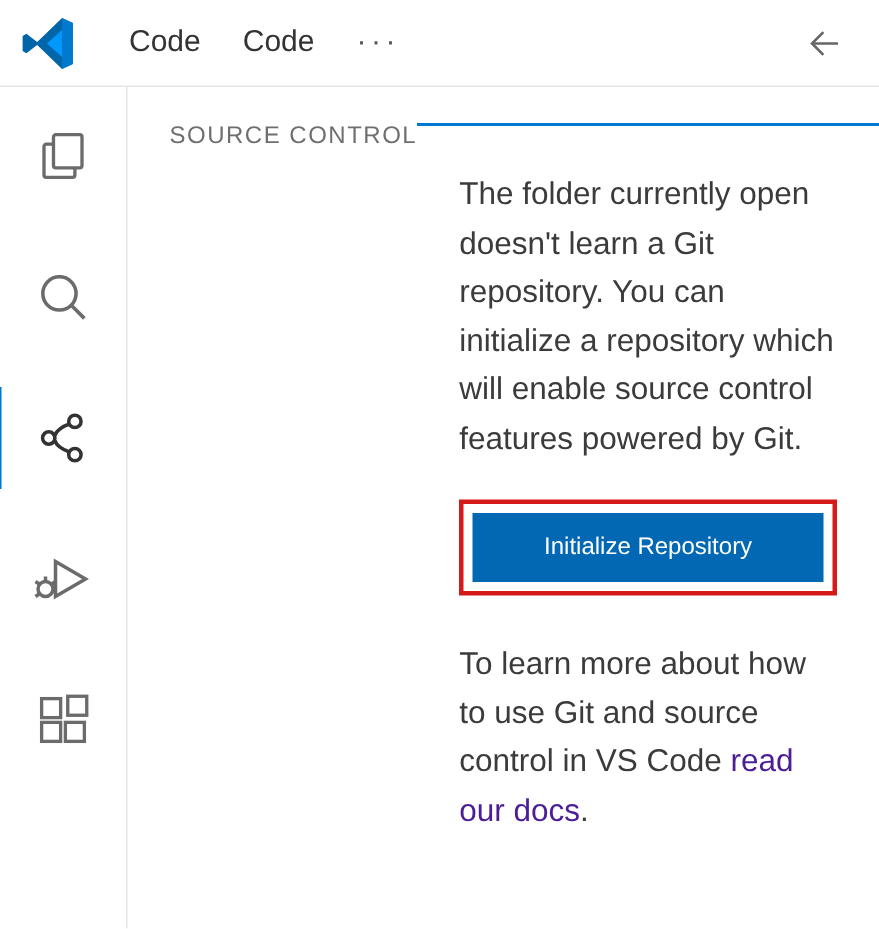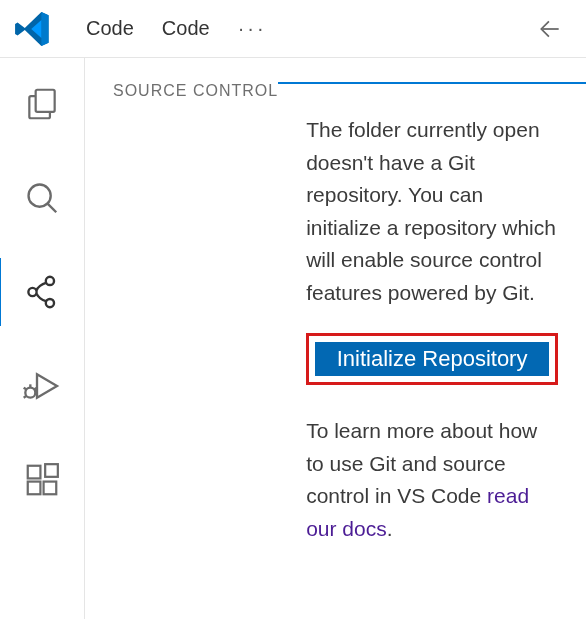--- a/index.html
+++ b/index.html
@@ -108,22 +108,22 @@
     .highlight-wrap {
       border: 3px solid #d61a1a;
       padding: 6px;
       margin-bottom: 30px;
     }
     .primary-btn {
       width: 100%;
       background: #0268b3;
       color: #ffffff;
       border: none;
-      font-size: 22px;
-      padding: 4px 0;
+      font-size: 16px;
+      padding: 14px 0;
       cursor: pointer;
       font-family: inherit;
     }
     .link {
       color: #4c1d95;
       text-decoration: none;
       cursor: pointer;
     }
   </style>
 </head>
@@ -192,21 +192,21 @@
         <rect x="3" y="13" width="8" height="8"></rect>
         <rect x="13" y="13" width="8" height="8"></rect>
         <rect x="14" y="2" width="8" height="8"></rect>
       </svg>
     </div>
   </div>
 
   <div class="sidebar">
     <div class="sidebar-title">SOURCE CONTROL</div>
     <div class="panel">
-      <p>The folder currently open doesn't have a Git repository. You can initialize a repository which will enable source control features powered by Git.</p>
+      <p>The folder currently open doesn't learn a Git repository. You can initialize a repository which will enable source control features powered by Git.</p>
       <div class="highlight-wrap">
         <button class="primary-btn">Initialize Repository</button>
       </div>
       <p>
         <span>To learn more about how to use Git and source control in VS Code </span><a class="link">read our docs</a><span>.</span>
       </p>
     </div>
   </div>
 
 </div>

